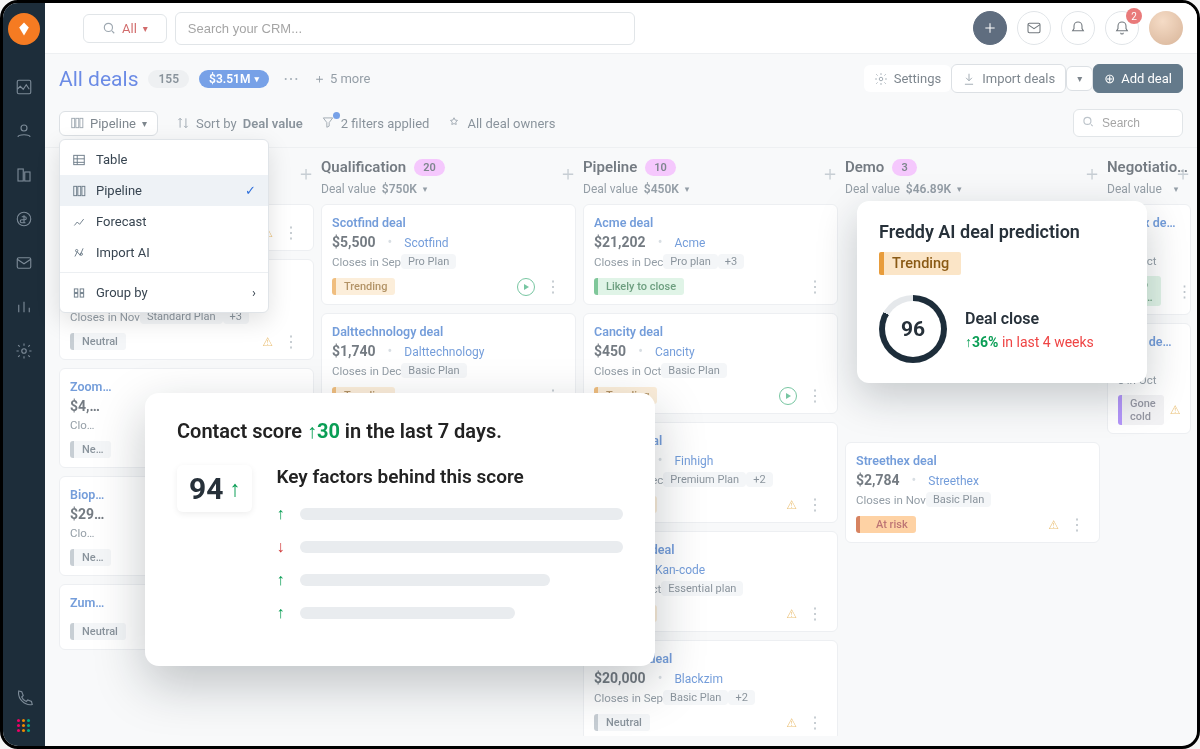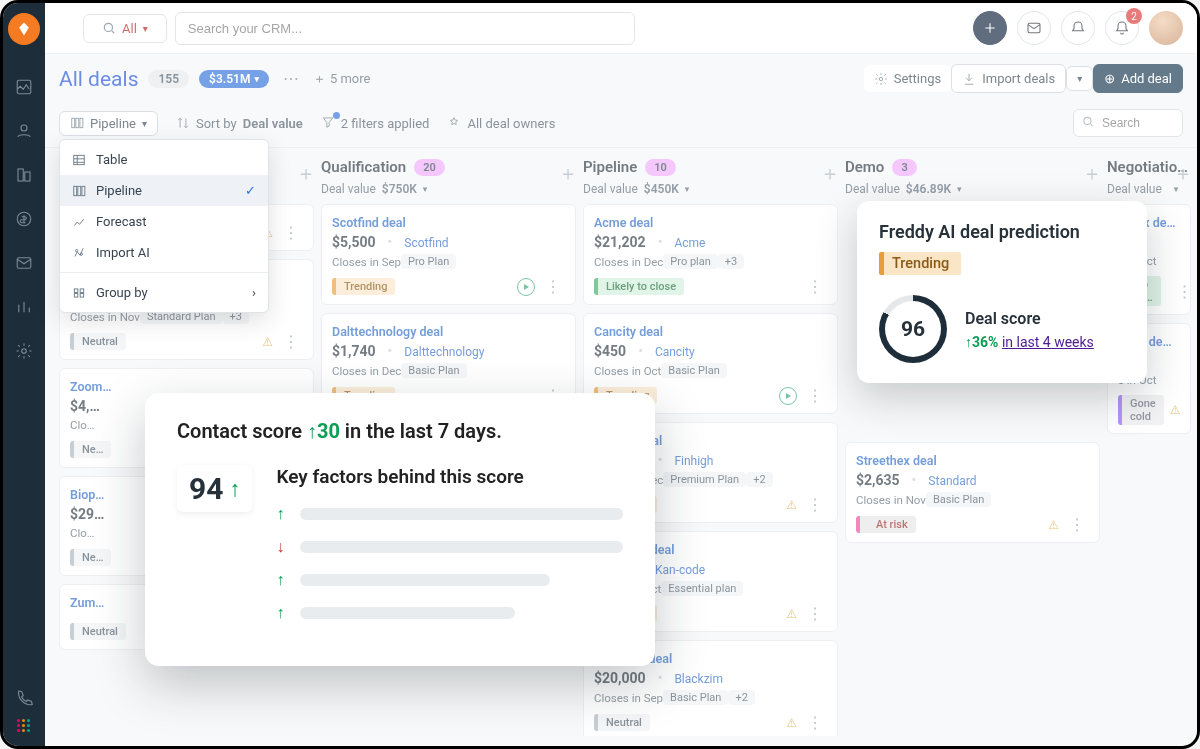--- a/index.html
+++ b/index.html
@@ -74,21 +74,21 @@
 .card .amount { font-weight:700; color:#2a3540;}
 .card .dot { color:#c3ccd4;}
 .card .account { color:#2a69c7; font-size:12px;}
 .card .row2 { font-size:11.5px; color:#5b6a77; margin-top:4px; display:flex; align-items:flex-end;}
 .card .tag { background:#eef1f4; color:#4b5a67; padding:1px 7px; border-radius:4px; font-size:11px;}
 .card .row3 { display:flex; align-items:center; margin-top:8px; gap:6px;}
 .status-tag { font-size:11px; padding:2px 8px; border-radius:3px; font-weight:500; display:inline-flex; align-items:center;}
 .status-tag.neutral { background:#eef1f4; color:#4b5a67; border-left:4px solid #aab4bd;}
 .status-tag.trending { background:#fbe5c7; color:#8a5a15; border-left:4px solid #e89c3b;}
 .status-tag.likely { background:#cfeeda; color:#1f6b3b; border-left:4px solid #3caa65;}
-.status-tag.atrisk { background:#e5e5e5; color:#9a2a2a; border-left:4px solid #ec4899;padding-left:16px;}
+.status-tag.atrisk { background:#fdba74; color:#9a2a2a; border-left:4px solid #c2410c;padding-left:16px;}
 .status-tag.gonecold { background:#ecebee; color:#5b5f70; border-left:4px solid #8b5cf6;}
 .card .warn { margin-left:auto; color:#e0a030; font-size:12px;}
 .card .play { width:18px;height:18px; border-radius:50%; border:1.5px solid #2fa870; display:flex; align-items:center; justify-content:center;}
 .card .play::after { content:''; border-left:5px solid #2fa870; border-top:3.5px solid transparent; border-bottom:3.5px solid transparent; margin-left:1px;}
 .card .more { color:#9aa5af; padding:0 4px;}
 
 
 .overlay1 { position:absolute; left:100px; top:390px; width:510px; background:#fff; border-radius:14px; box-shadow: 0 18px 50px rgba(20,30,40,0.25); padding:26px 32px 30px; z-index:30;}
 .overlay1 h3 { font-size:20px; font-weight:600; color:#222; display:inline;}
 .overlay1 .up { color:#0a9e55; font-weight:700;}
@@ -105,21 +105,21 @@
 .overlay2 { position:absolute; right:50px; top:198px; width:290px; background:#fff; border-radius:12px; box-shadow: 0 14px 40px rgba(20,30,40,0.22); padding:20px 22px; z-index:30;}
 .overlay2 h3 { font-size:18px; font-weight:600; margin-bottom:10px;}
 .overlay2 .trending-tag { background:#fbe5c7; color:#8a5a15; border-left:5px solid #e89c3b; padding:3px 12px 3px 8px; display:inline-block; font-size:14.5px; border-radius:2px; font-weight:500;}
 .overlay2 .bottom { display:flex; align-items:center; gap:18px; margin-top:20px;}
 .gauge { width:68px; height:68px; border-radius:50%; background: conic-gradient(#1d2d3a 0deg 300deg, #e5e8eb 300deg 360deg); position:relative; display:flex; align-items:center; justify-content:center;}
 .gauge::after { content:''; position:absolute; inset:6px; background:#fff; border-radius:50%;}
 .gauge span { position:relative; z-index:1; font-weight:700; font-size:21px;}
 .overlay2 .ds-title { font-size:16px; font-weight:600; margin-bottom:6px;}
 .overlay2 .delta { font-size:14px;}
 .overlay2 .delta .pct { color:#0a9e55; font-weight:700;}
-.overlay2 .delta .period { color:#4c1d95;text-decoration:underline;}
+.overlay2 .delta .period { color:#ef4444;}
 
 .chev-sm { font-size:10px; }
 b { font-weight:600;}
 </style>
 </head>
 <body>
 
 <div class="app">
   <div class="left-rail">
     <div class="logo">
@@ -610,23 +610,23 @@
               <b>$46.89K</b>
               <span class="chev">▾</span>
             </div>
     <span class="add">＋</span>
           </div>
           <div class="col-body">
             <div style="height: 230px;"></div>
             <div class="card">
       <div class="title">Streethex deal</div>
       <div class="row1">
-                <span class="amount">$2,635</span>
-                <span class="dot">•</span>
-                <span class="account">Standard</span>
+                <span class="amount">$2,784</span>
+                <span class="dot">•</span>
+                <span class="account">Streethex</span>
               </div>
       <div class="row2">
                 <span>Closes in Nov</span>
                 <span class="tag">Basic Plan</span>
               </div>
       <div class="row3">
         <span class="status-tag atrisk">At risk</span>
         <span class="warn">⚠</span>
         <span class="more">⋮</span>
       </div>
@@ -712,21 +712,21 @@
     </div>
 
     <div class="overlay2">
       <h3>Freddy AI deal prediction</h3>
       <div class="trending-tag">Trending</div>
       <div class="bottom">
         <div class="gauge">
             <span>96</span>
           </div>
         <div>
-          <div class="ds-title">Deal score</div>
+          <div class="ds-title">Deal close</div>
           <div class="delta">
             <span class="pct">↑<span>36%</span></span>
             <span class="period">in last 4 weeks</span>
           </div>
         </div>
       </div>
     </div>
 
   </div>
 </div>

